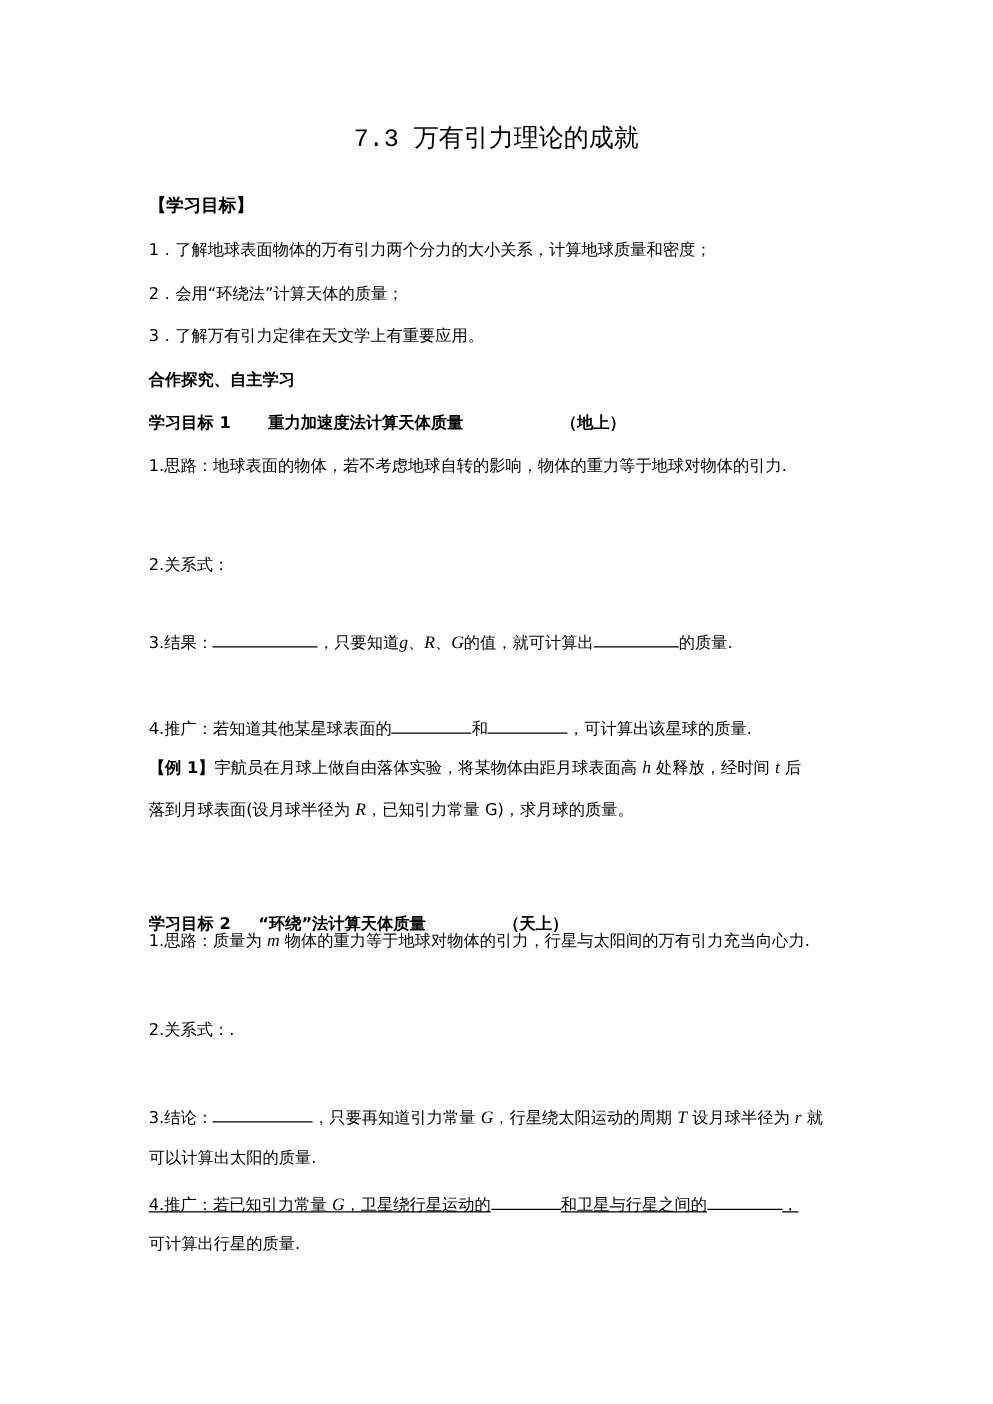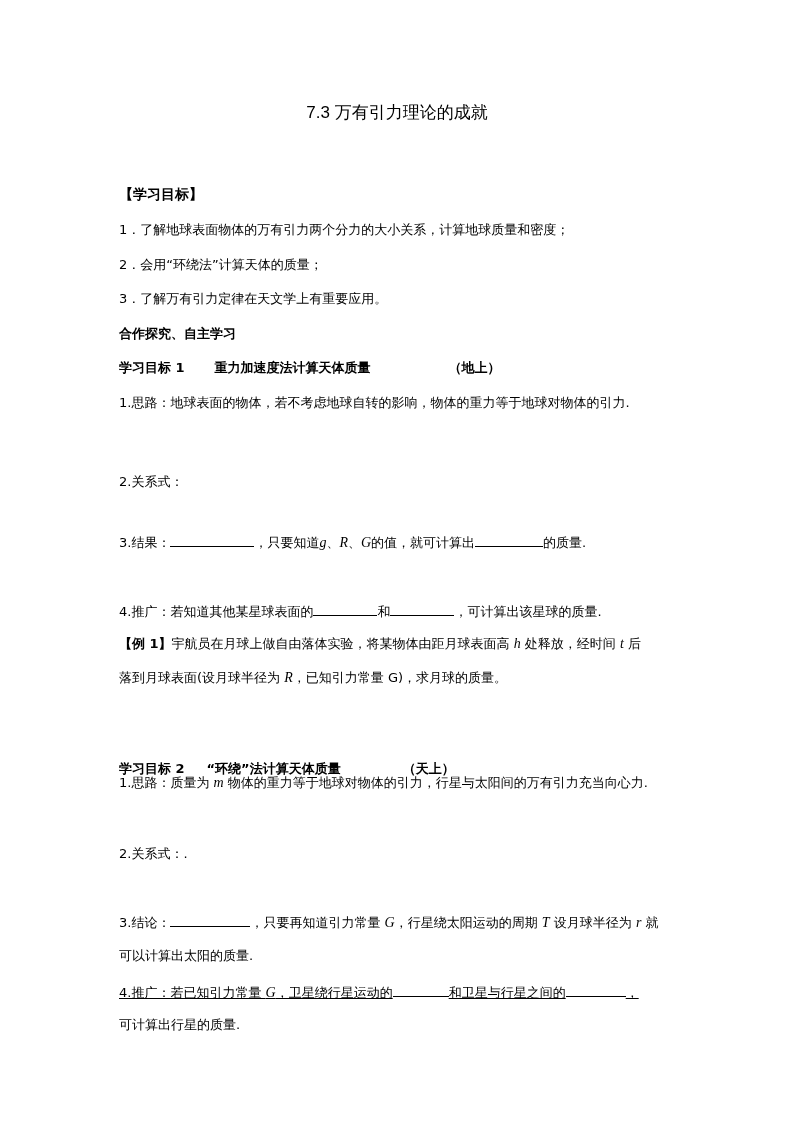--- a/index.html
+++ b/index.html
@@ -1,20 +1,20 @@
 <!DOCTYPE html>
 <html><head>
 <meta charset="utf-8">
 <style>
   html, body { margin:0; padding:0; background:#ffffff; }
   body { width:794px; height:1123px; position:relative; overflow:hidden;
          font-family:"DejaVu Sans", "Liberation Sans", sans-serif; color:#000; }
-  .line { position:absolute; left:119px; font-size:13px; line-height:16px; white-space:nowrap;margin-top:29px; }
+  .line { position:absolute; left:119px; font-size:13px; line-height:16px; white-space:nowrap; }
   .title { position:absolute; left:0; width:794px; top:100px; text-align:center;
-           font-family:Liberation Sans, sans-serif; font-size:17px; line-height:26px; }
+           font-family:Liberation Mono, monospace; font-size:20px; line-height:26px; }
   .bold { font-weight:bold; }
   .blank { display:inline-block; border-bottom:1px solid #000; height:12px; vertical-align:baseline; }
   .it { font-style:italic; font-family:"Liberation Serif", "DejaVu Serif", serif; font-size:14px; }
   .gap { display:inline-block; }
 </style>
 </head>
 <body>
 
 <div class="title">7.3 万有引力理论的成就</div>
 

